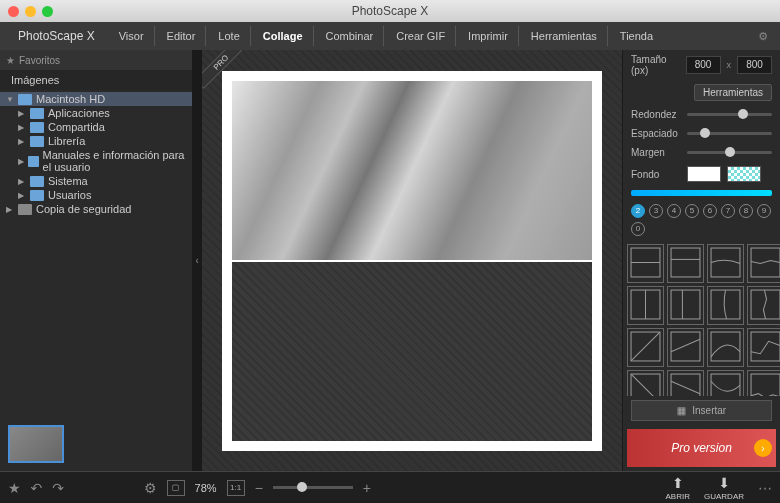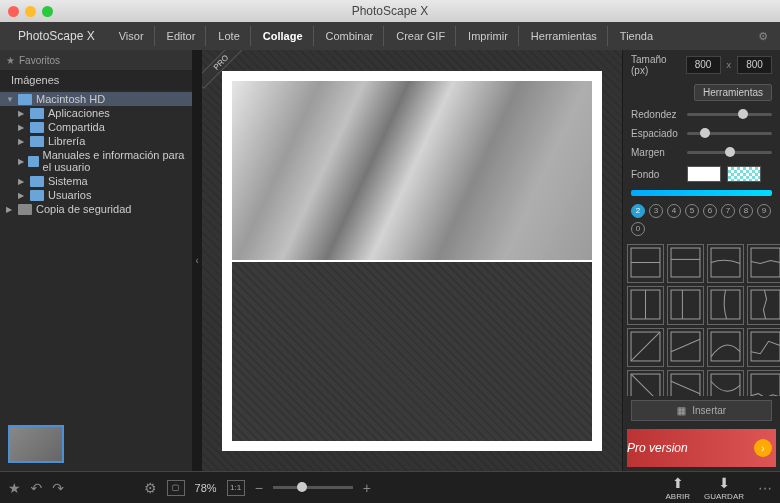--- a/index.html
+++ b/index.html
@@ -51,21 +51,21 @@
 .sw2{background:repeating-conic-gradient(#7dd 0 25%,#fff 0 50%) 0 0/6px 6px}
 .cbar{height:6px;margin:4px 8px;background:linear-gradient(90deg,#0af,#0df);border-radius:2px;cursor:pointer}
 .pgrow{display:flex;gap:4px;padding:4px 8px;flex-wrap:wrap}
 .pgn{width:14px;height:14px;border:1px solid #888;border-radius:50%;font-size:8px;display:flex;align-items:center;justify-content:center;color:#aaa;cursor:pointer}
 .pgn.act{background:#2a9fd6;border-color:#2a9fd6;color:#fff}
 .tgrid{padding:4px;display:grid;grid-template-columns:repeat(4,1fr);gap:3px;overflow:auto}
 .tpl{aspect-ratio:1;border:1px solid #666;background:#2a2a2a;cursor:pointer;padding:2px}
 .tpl svg{width:100%;height:100%}
 .tpl svg line,.tpl svg rect,.tpl svg path{stroke:#999;stroke-width:1;fill:none}
 .insrt{margin:4px 8px;padding:4px;background:#3a3a3a;border:1px solid #555;display:flex;align-items:center;justify-content:center;gap:6px;font-size:10px;cursor:pointer}
-.promo{margin:4px;height:40px;background:linear-gradient(90deg,#b33,#d55);display:flex;align-items:center;color:#fff;font-size:12px;font-style:italic;position:relative;cursor:pointer}
+.promo{margin:4px;height:40px;background:linear-gradient(90deg,#b33,#d55);display:flex;align-items:center;justify-content:center;color:#fff;font-size:12px;font-style:italic;position:relative;cursor:pointer}
 .promo .arr{position:absolute;right:4px;width:18px;height:18px;background:#fa0;border-radius:50%;display:flex;align-items:center;justify-content:center;color:#fff;font-size:10px;font-style:normal}
 .footer{height:32px;background:#1f1f1f;display:flex;align-items:center;padding:0 8px;gap:10px;border-top:1px solid #444}
 .ficon{color:#888;cursor:pointer;font-size:14px}
 .zoom{color:#ccc;font-size:11px}
 .zbox{width:18px;height:16px;border:1px solid #666;font-size:8px;display:flex;align-items:center;justify-content:center;color:#aaa}
 .fslider{width:80px;height:3px;background:#555;position:relative}
 .fknob{position:absolute;width:10px;height:10px;background:#ccc;border-radius:50%;top:-4px;left:30%}
 .factions{margin-left:auto;display:flex;gap:14px;align-items:center}
 .fact{display:flex;flex-direction:column;align-items:center;color:#ccc;font-size:8px;cursor:pointer;gap:1px}
 .fact .ico{font-size:14px}

